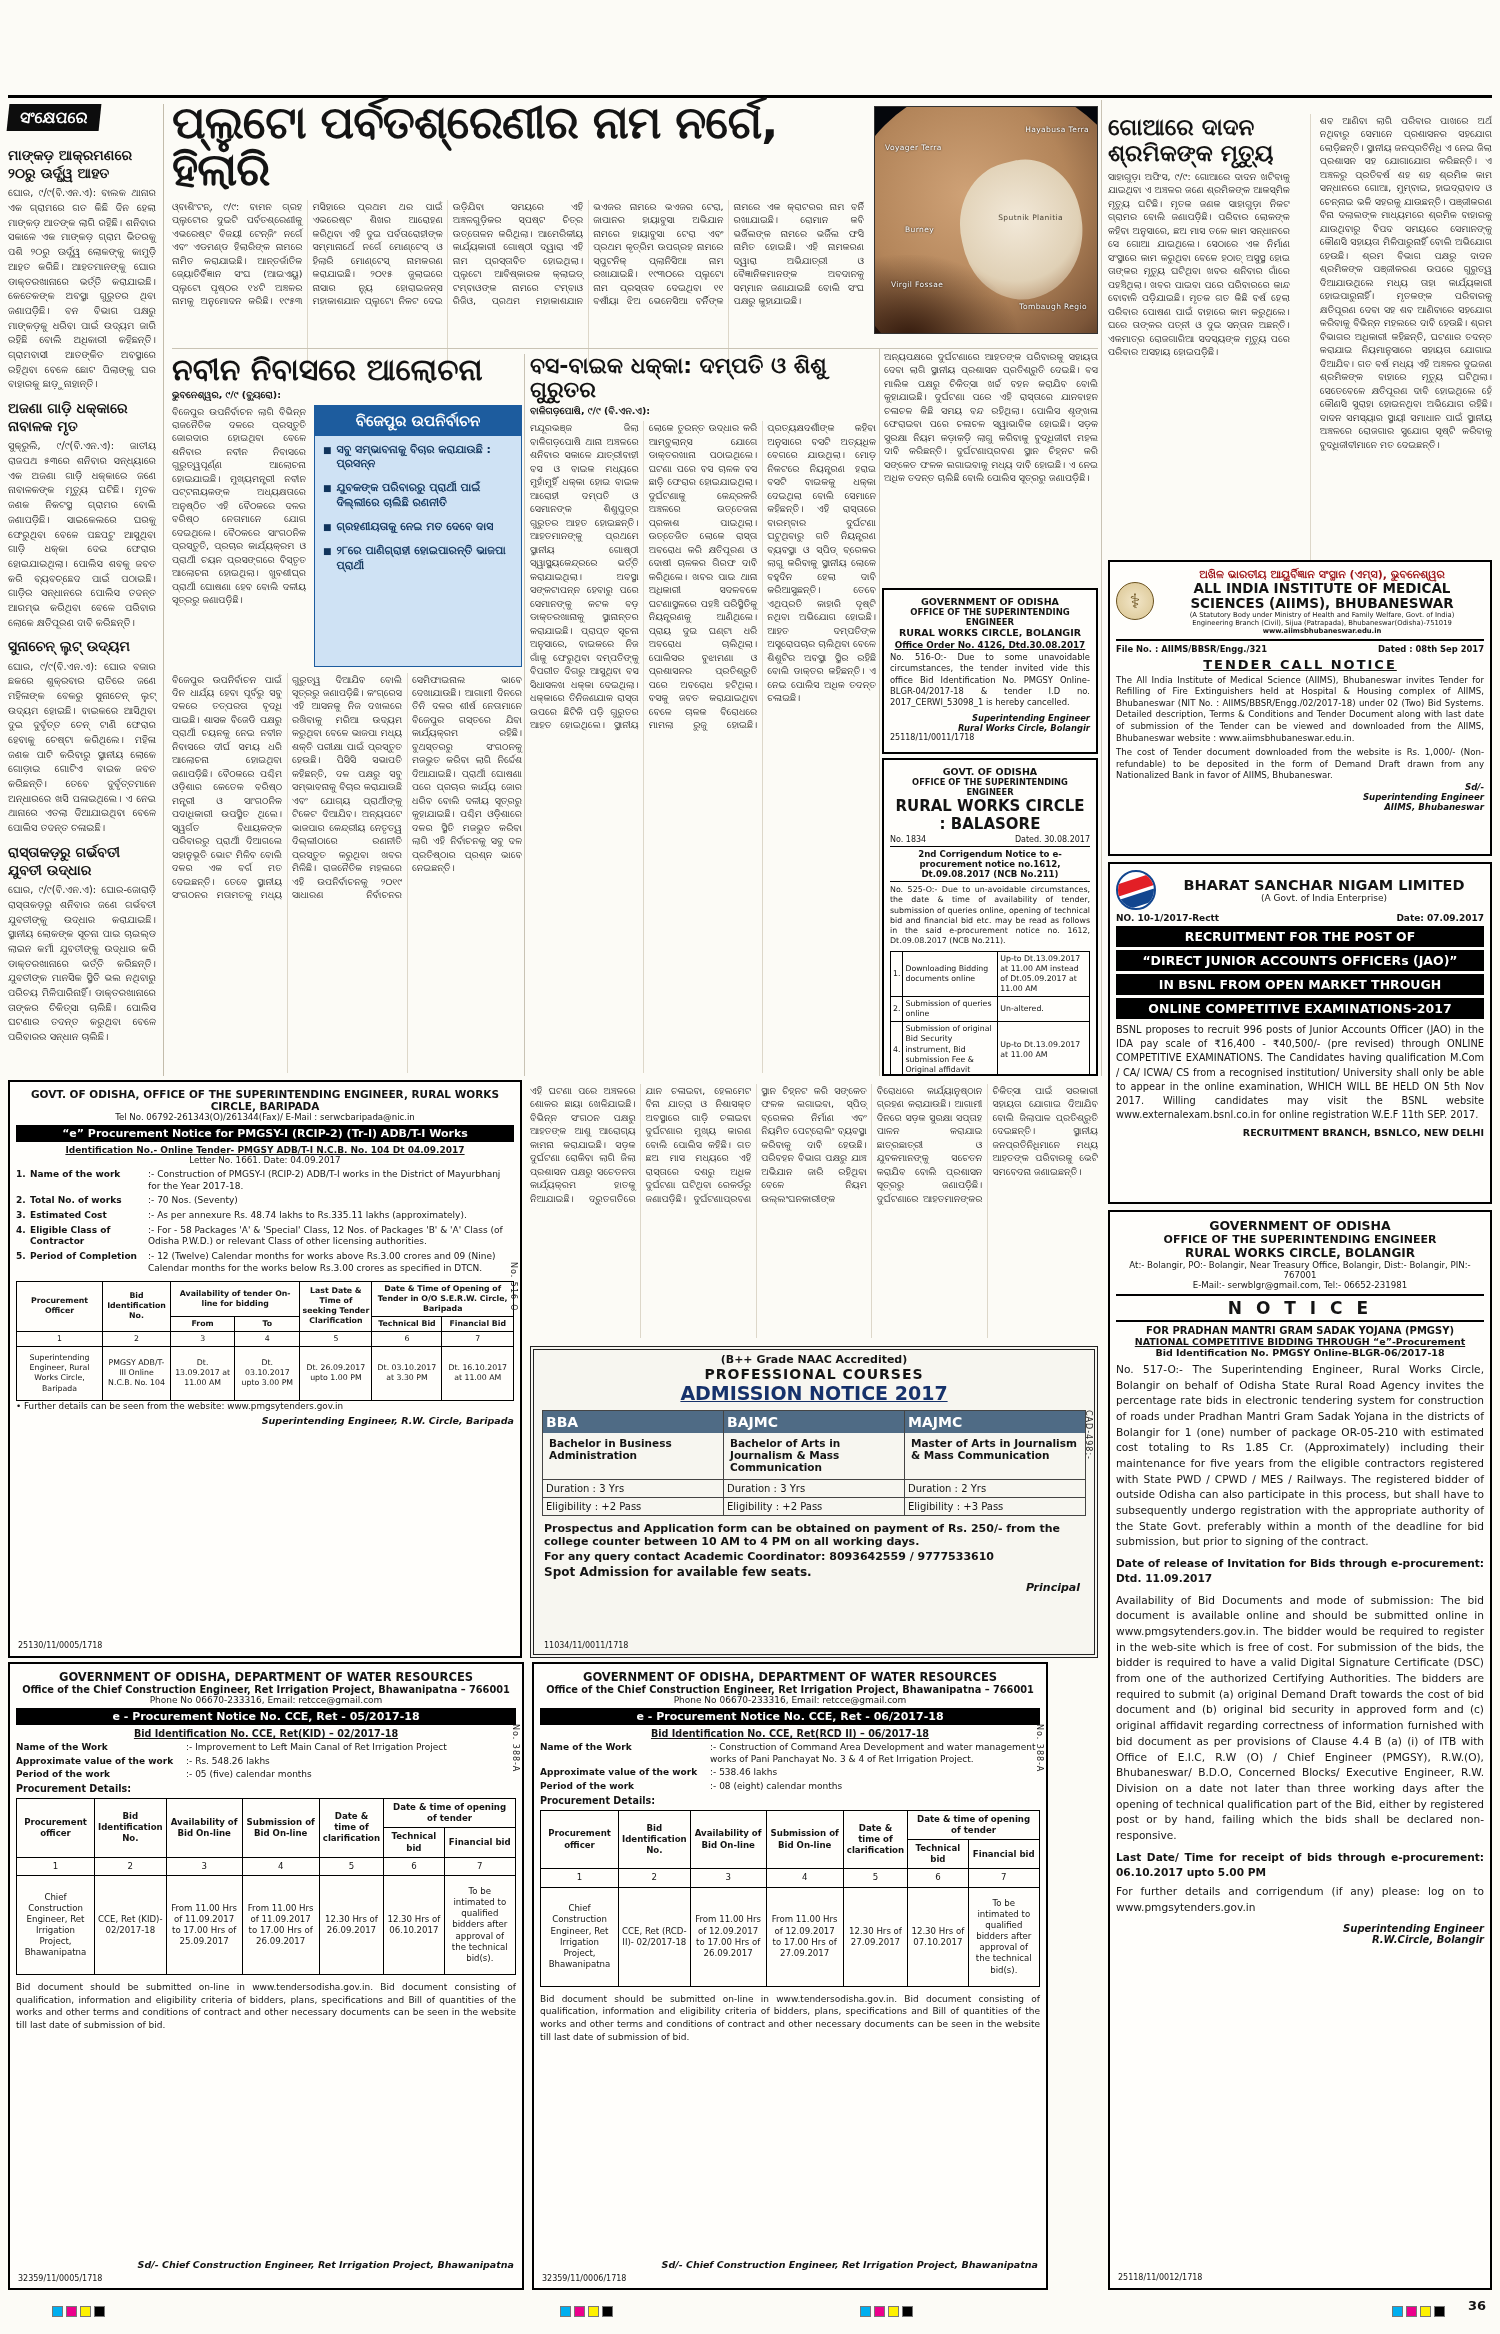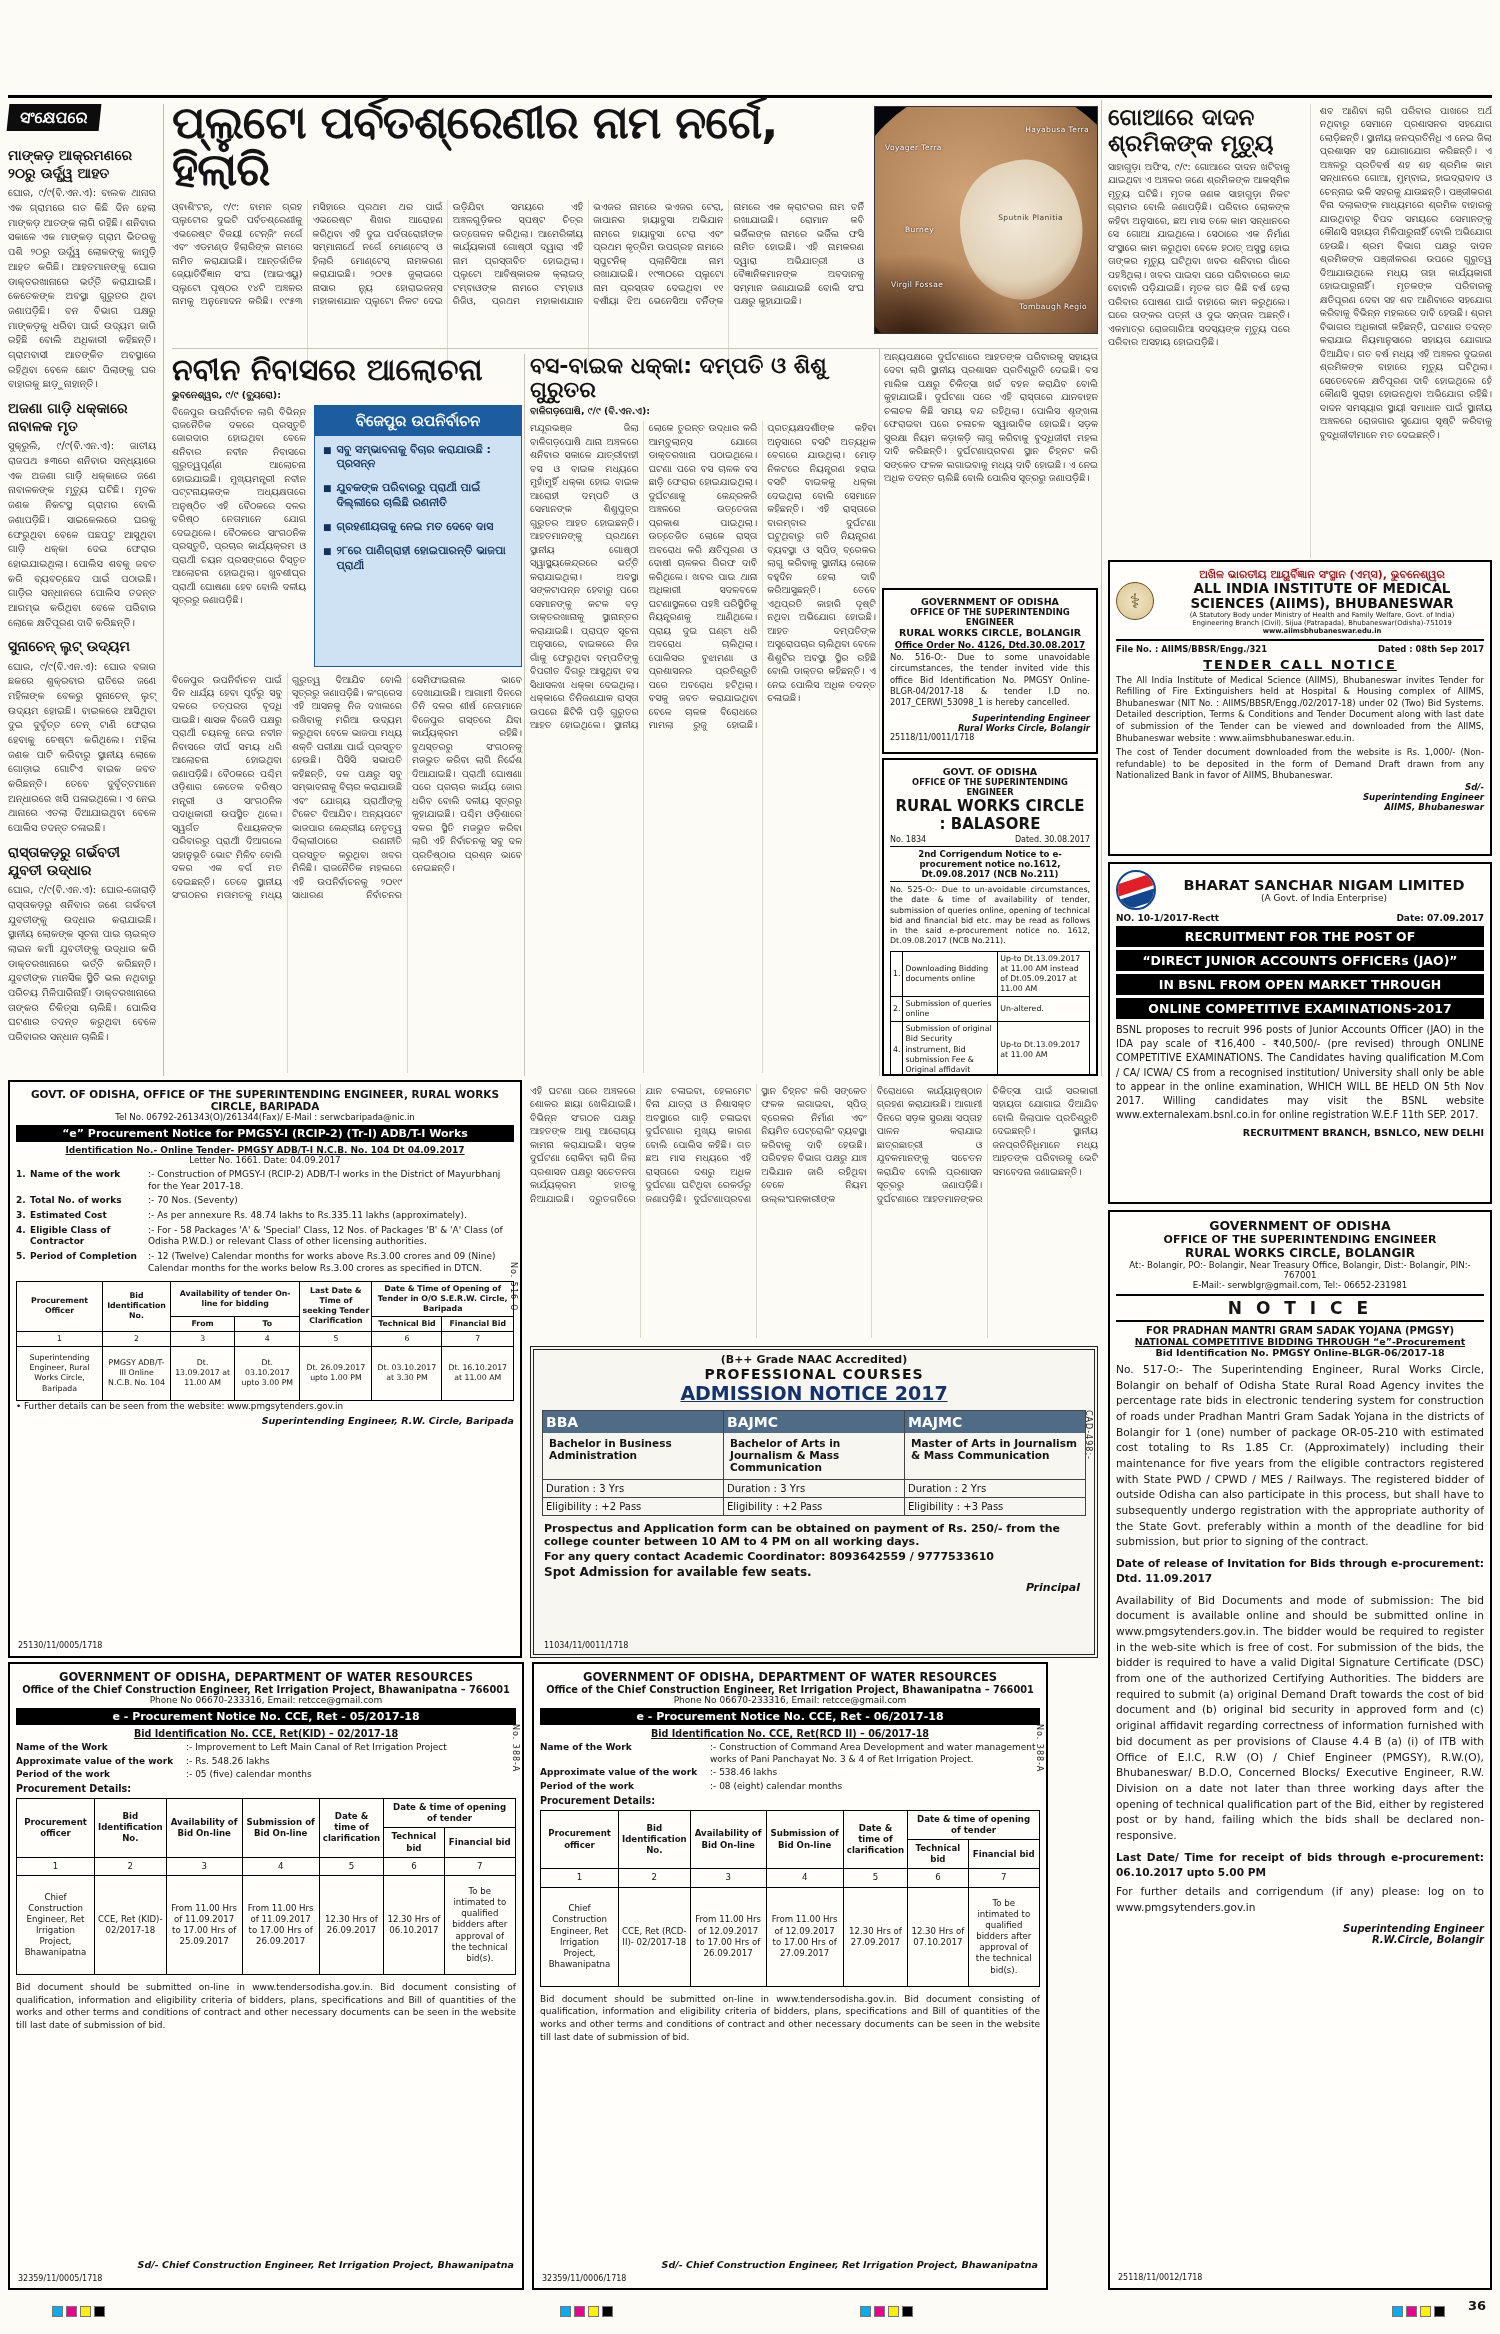--- a/index.html
+++ b/index.html
@@ -217,21 +217,21 @@
             <td style="text-align:left">Opening of Bid Security &amp; Technical Bid</td>
             <td style="text-align:center">Dt.13.09.2017 at 11.30 AM</td>
           </tr>
 
     </tbody>
       </table>
 
   </div>
 
   <div class="vrule" style="left:1101px;top:100px;height:976px"></div>
-  <section class="abs" style="left:1108px;top:104px;width:384px;height:454px;display:flex;gap:20px">
+  <section class="abs" style="left:1108px;top:114px;width:384px;height:454px;display:flex;gap:20px">
     <div style="width:187px;overflow:hidden">
       <h2 class="goa-h">ଗୋଆରେ ଦାଦନ ଶ୍ରମିକଙ୍କ ମୃତ୍ୟୁ</h2>
       <div class="j bodytext">ସାହାଗୁଡ଼ା ଅଫିସ, ୯/୯: ଗୋଆରେ ଦାଦନ ଖଟିବାକୁ ଯାଇଥିବା ଏ ଅଞ୍ଚଳର ଜଣେ ଶ୍ରମିକଙ୍କ ଆକସ୍ମିକ ମୃତ୍ୟୁ ଘଟିଛି। ମୃତକ ଜଣକ ସାହାଗୁଡ଼ା ନିକଟ ଗ୍ରାମର ବୋଲି ଜଣାପଡ଼ିଛି। ପରିବାର ଲୋକଙ୍କ କହିବା ଅନୁସାରେ, ଛଅ ମାସ ତଳେ କାମ ସନ୍ଧାନରେ ସେ ଗୋଆ ଯାଇଥିଲେ। ସେଠାରେ ଏକ ନିର୍ମାଣ ସଂସ୍ଥାରେ କାମ କରୁଥିବା ବେଳେ ହଠାତ୍ ଅସୁସ୍ଥ ହୋଇ ତାଙ୍କର ମୃତ୍ୟୁ ଘଟିଥିବା ଖବର ଶନିବାର ଗାଁରେ ପହଞ୍ଚିଥିଲା। ଖବର ପାଇବା ପରେ ପରିବାରରେ କାନ୍ଦ ବୋବାଳି ପଡ଼ିଯାଇଛି। ମୃତକ ଗତ କିଛି ବର୍ଷ ହେଲା ପରିବାର ପୋଷଣ ପାଇଁ ବାହାରେ କାମ କରୁଥିଲେ। ଘରେ ତାଙ୍କର ପତ୍ନୀ ଓ ଦୁଇ ସନ୍ତାନ ଅଛନ୍ତି। ଏକମାତ୍ର ରୋଜଗାରିଆ ସଦସ୍ୟଙ୍କ ମୃତ୍ୟୁ ପରେ ପରିବାର ଅସହାୟ ହୋଇପଡ଼ିଛି।</div>
     </div>
     <div class="j bodytext" style="width:187px;overflow:hidden;border-left:1px solid #ddd7c9;padding-left:9px">ଶବ ଆଣିବା ଲାଗି ପରିବାର ପାଖରେ ଅର୍ଥ ନଥିବାରୁ ସେମାନେ ପ୍ରଶାସନର ସହଯୋଗ ଲୋଡ଼ିଛନ୍ତି। ସ୍ଥାନୀୟ ଜନପ୍ରତିନିଧି ଏ ନେଇ ଜିଲା ପ୍ରଶାସନ ସହ ଯୋଗାଯୋଗ କରିଛନ୍ତି। ଏ ଅଞ୍ଚଳରୁ ପ୍ରତିବର୍ଷ ଶହ ଶହ ଶ୍ରମିକ କାମ ସନ୍ଧାନରେ ଗୋଆ, ମୁମ୍ବାଇ, ହାଇଦ୍ରାବାଦ ଓ ଚେନ୍ନାଇ ଭଳି ସହରକୁ ଯାଉଛନ୍ତି। ପଞ୍ଜୀକରଣ ବିନା ଦଲାଲଙ୍କ ମାଧ୍ୟମରେ ଶ୍ରମିକ ବାହାରକୁ ଯାଉଥିବାରୁ ବିପଦ ସମୟରେ ସେମାନଙ୍କୁ କୌଣସି ସହାୟତା ମିଳିପାରୁନାହିଁ ବୋଲି ଅଭିଯୋଗ ହେଉଛି। ଶ୍ରମ ବିଭାଗ ପକ୍ଷରୁ ଦାଦନ ଶ୍ରମିକଙ୍କ ପଞ୍ଜୀକରଣ ଉପରେ ଗୁରୁତ୍ୱ ଦିଆଯାଉଥିଲେ ମଧ୍ୟ ତାହା କାର୍ଯ୍ୟକାରୀ ହୋଇପାରୁନାହିଁ। ମୃତକଙ୍କ ପରିବାରକୁ କ୍ଷତିପୂରଣ ଦେବା ସହ ଶବ ଆଣିବାରେ ସହଯୋଗ କରିବାକୁ ବିଭିନ୍ନ ମହଲରେ ଦାବି ହେଉଛି। ଶ୍ରମ ବିଭାଗର ଅଧିକାରୀ କହିଛନ୍ତି, ଘଟଣାର ତଦନ୍ତ କରାଯାଇ ନିୟମାନୁସାରେ ସହାୟତା ଯୋଗାଇ ଦିଆଯିବ। ଗତ ବର୍ଷ ମଧ୍ୟ ଏହି ଅଞ୍ଚଳର ଦୁଇଜଣ ଶ୍ରମିକଙ୍କ ବାହାରେ ମୃତ୍ୟୁ ଘଟିଥିଲା। ସେତେବେଳେ କ୍ଷତିପୂରଣ ଦାବି ହୋଇଥିଲେ ହେଁ କୌଣସି ସୁରାହା ହୋଇନଥିବା ଅଭିଯୋଗ ରହିଛି। ଦାଦନ ସମସ୍ୟାର ସ୍ଥାୟୀ ସମାଧାନ ପାଇଁ ସ୍ଥାନୀୟ ଅଞ୍ଚଳରେ ରୋଜଗାର ସୁଯୋଗ ସୃଷ୍ଟି କରିବାକୁ ବୁଦ୍ଧିଜୀବୀମାନେ ମତ ଦେଇଛନ୍ତି।</div>
   </section>
 
   <div class="abs notice" style="left:1108px;top:560px;width:384px;height:296px">
     <div class="aiims-head">
       <div class="aiims-logo">⚕</div>

